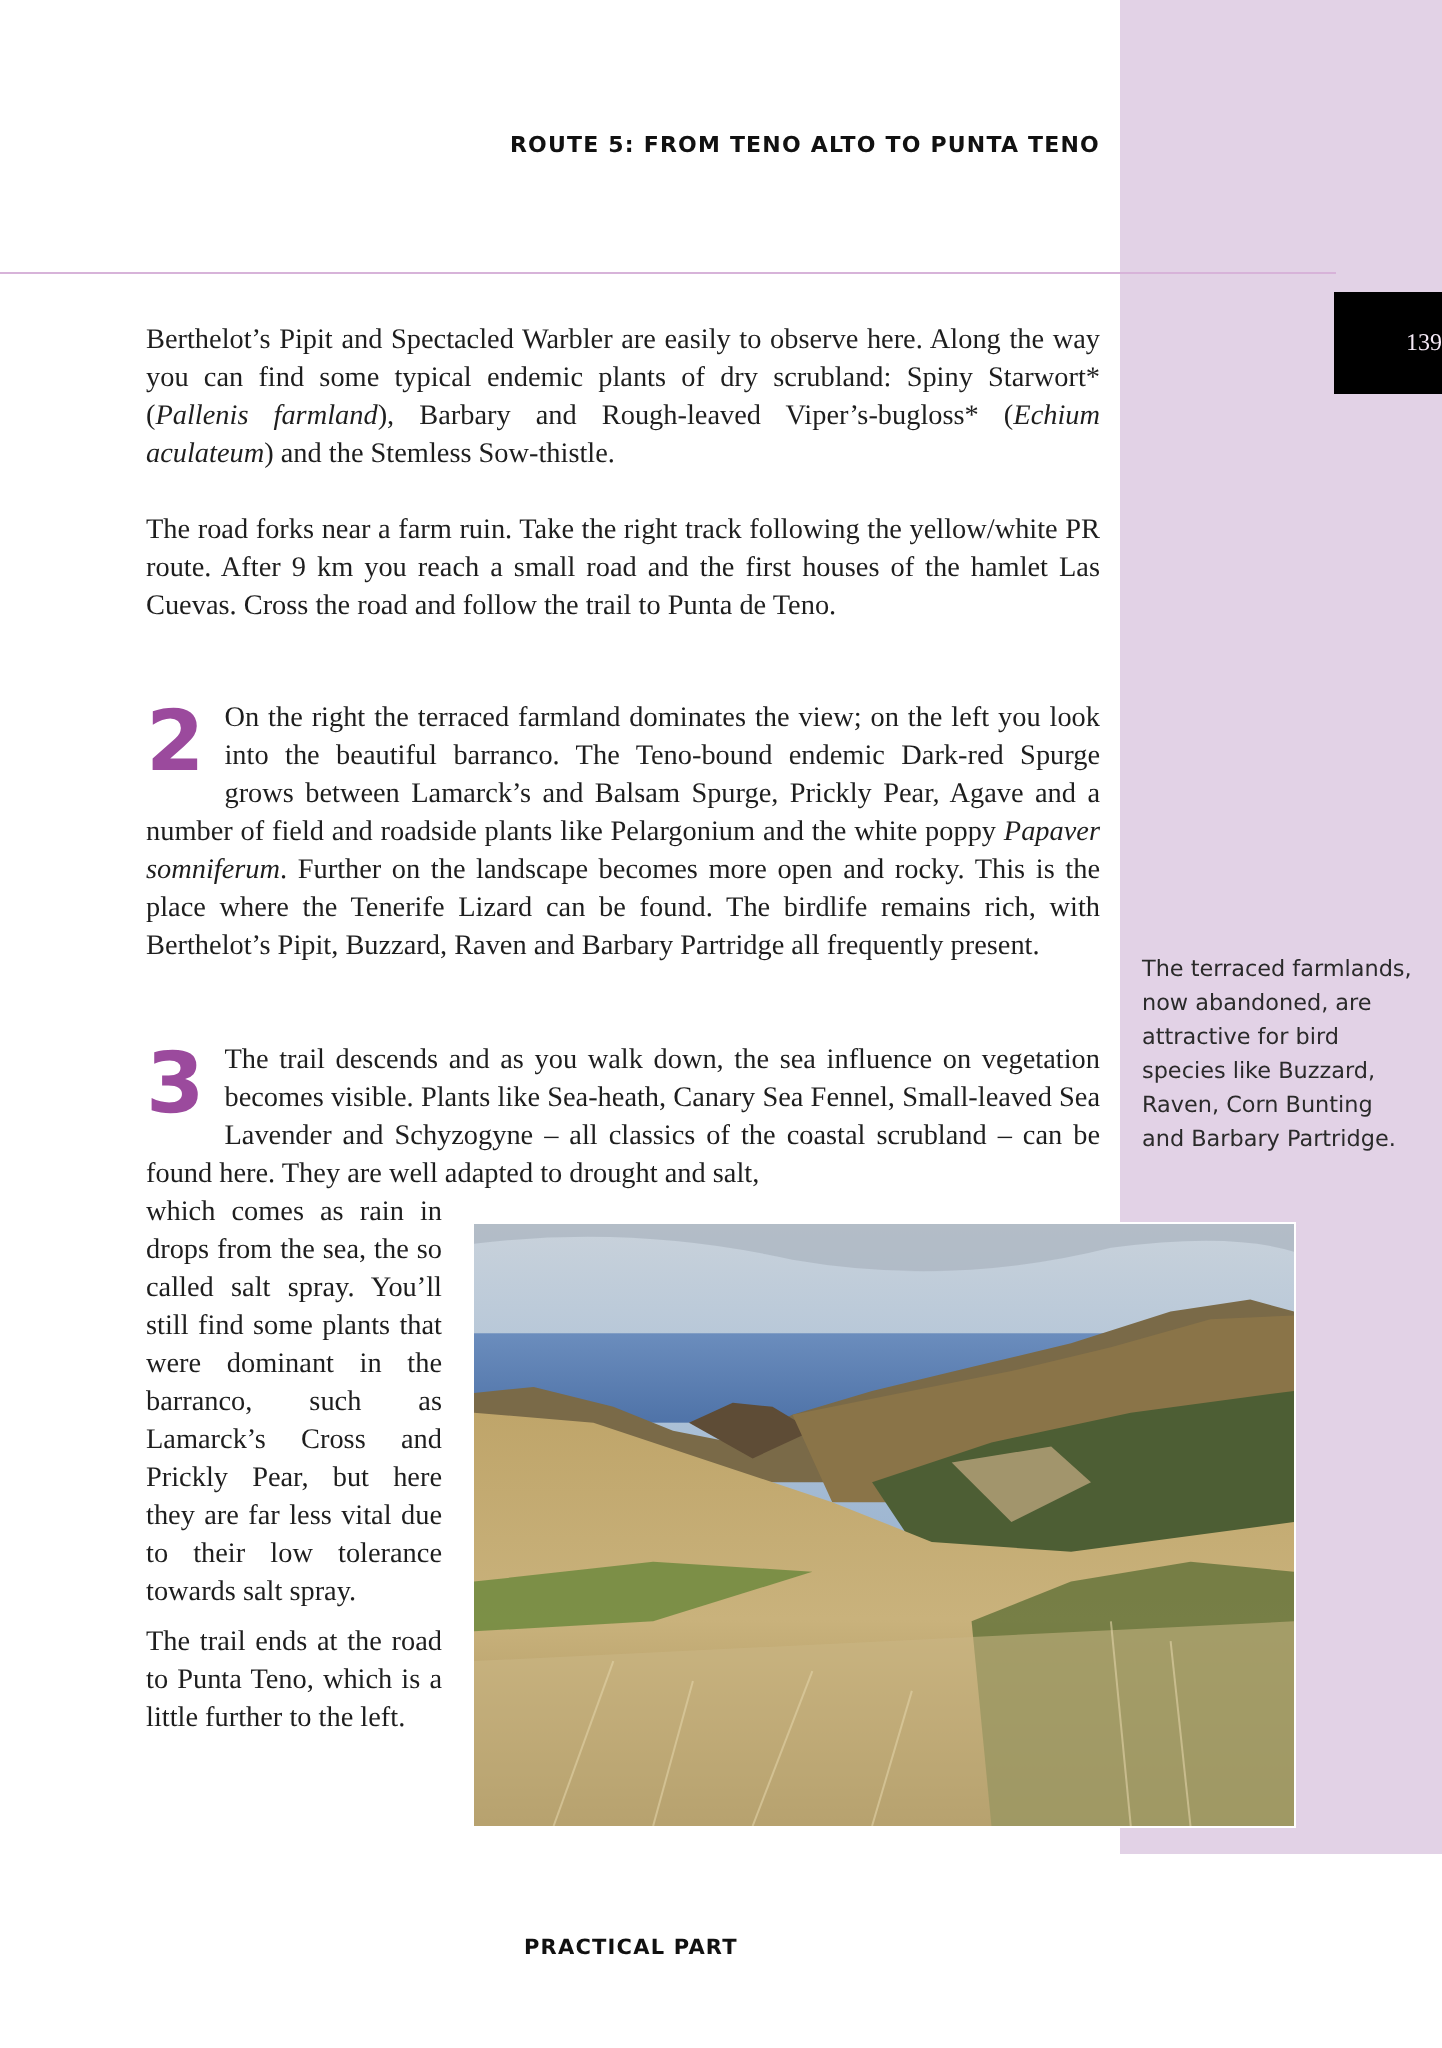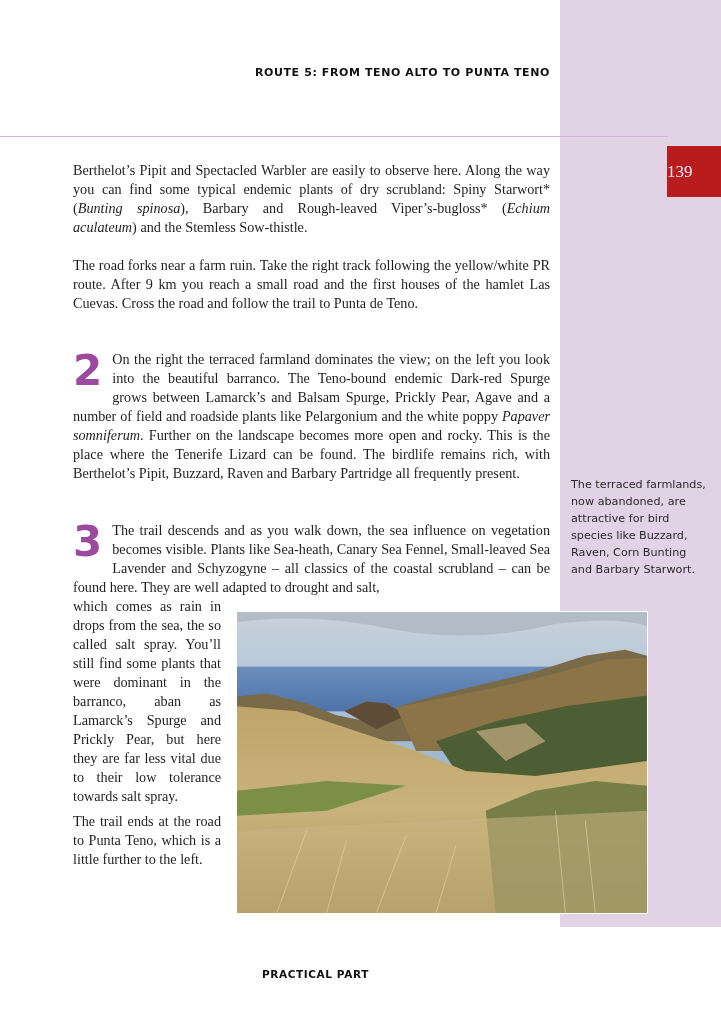--- a/index.html
+++ b/index.html
@@ -17,23 +17,23 @@
       position: absolute; left: 240px; width: 310px; top: 66px; text-align: right;
       font-family: "DejaVu Sans", sans-serif; font-weight: bold; font-size: 11px;
       letter-spacing: 0.6px; color: #111;
     }
     .rule {
       position: absolute; left: 0; top: 136px; width: 668px; height: 1px;
       background: #d7b3d9;
     }
     .page-tab {
       position: absolute; left: 667px; top: 146px; width: 54px; height: 51px;
-      background: #b91c1c; color: #f5e9f6;
-      font-family: "Liberation Serif", serif; font-size: 17px;
-      display: flex; align-items: center; justify-content: flex-start;
+      background: #000000; color: #f5e9f6;
+      font-family: "Liberation Serif", serif; font-size: 12px;
+      display: flex; align-items: center; justify-content: flex-end;
     }
     .body-text {
       position: absolute; left: 73px; width: 477px;
       font-size: 14.2px; line-height: 19px; text-align: justify;
       hyphens: manual;
     }
     .body-text p { margin: 0; }
     .p1 { top: 161px; }
     .p2 { top: 256px; }
     .p3 { top: 350px; }
@@ -72,44 +72,44 @@
 
 <div class="sidebar"></div>
 
 <div class="running-head">ROUTE 5: FROM TENO ALTO TO PUNTA TENO</div>
 <div class="rule"></div>
 <div class="page-tab">
   <span>139</span>
 </div>
 
 <div class="body-text p1">
-  <p><span>Berthelot’s Pipit and Spectacled Warbler are easily to observe here. Along the way you can find some typical endemic plants of dry scrubland: Spiny Starwort* (</span><em>Bunting spinosa</em><span>), Barbary and Rough-leaved Viper’s-bugloss* (</span><em>Echium aculateum</em><span>) and the Stemless Sow-thistle.</span></p>
+  <p><span>Berthelot’s Pipit and Spectacled Warbler are easily to observe here. Along the way you can find some typical endemic plants of dry scrubland: Spiny Starwort* (</span><em>Pallenis farmland</em><span>), Barbary and Rough-leaved Viper’s-bugloss* (</span><em>Echium aculateum</em><span>) and the Stemless Sow-thistle.</span></p>
 </div>
 
 <div class="body-text p2">
   <p>The road forks near a farm ruin. Take the right track following the yellow/white PR route. After 9 km you reach a small road and the first houses of the hamlet Las Cuevas. Cross the road and follow the trail to Punta de Teno.</p>
 </div>
 
 <div class="body-text p3">
   <p><span class="dropcap">2</span><span>On the right the terraced farmland dominates the view; on the left you look into the beautiful barranco. The Teno-bound endemic Dark-red Spurge grows between Lamarck’s and Balsam Spurge, Prickly Pear, Agave and a number of field and roadside plants like Pelargonium and the white poppy </span><em>Papaver somniferum</em><span>. Further on the landscape be­comes more open and rocky. This is the place where the Tenerife Lizard can be found. The birdlife remains rich, with Berthelot’s Pipit, Buzzard, Raven and Barbary Partridge all frequently present.</span></p>
 </div>
 
 <div class="body-text p4">
   <p><span class="dropcap">3</span><span>The trail descends and as you walk down, the sea influence on veg­etation becomes visible. Plants like Sea-heath, Canary Sea Fennel, Small-leaved Sea Lavender and Schyzogyne – all classics of the coastal scrubland – can be found here. They are well adapted to drought and salt,</span></p>
 </div>
 
 <div class="narrow n1">
-  <p>which comes as rain in drops from the sea, the so called salt spray. You’ll still find some plants that were domi­nant in the barranco, aban as Lamarck’s Spurge and Prickly Pear, but here they are far less vital due to their low tolerance towards salt spray.</p>
+  <p>which comes as rain in drops from the sea, the so called salt spray. You’ll still find some plants that were domi­nant in the barranco, such as Lamarck’s Cross and Prickly Pear, but here they are far less vital due to their low tolerance towards salt spray.</p>
 </div>
 
 <div class="narrow n2">
   <p>The trail ends at the road to Punta Teno, which is a little fur­ther to the left.</p>
 </div>
 
-<div class="caption">The terraced farm­lands, now aban­doned, are attractive for bird species like Buzzard, Raven, Corn Bunting and Barbary Starwort.</div>
+<div class="caption">The terraced farm­lands, now aban­doned, are attractive for bird species like Buzzard, Raven, Corn Bunting and Barbary Partridge.</div>
 
 <div class="photo">
   <svg viewBox="0 0 412 303" preserveAspectRatio="none">
     <defs>
       <linearGradient id="sky" x1="0" y1="0" x2="0" y2="1">
         <stop offset="0" stop-color="#c9d2db"></stop>
         <stop offset="0.35" stop-color="#a9bfd6"></stop>
         <stop offset="1" stop-color="#7d9bc2"></stop>
       </linearGradient>
       <linearGradient id="sea" x1="0" y1="0" x2="0" y2="1">

